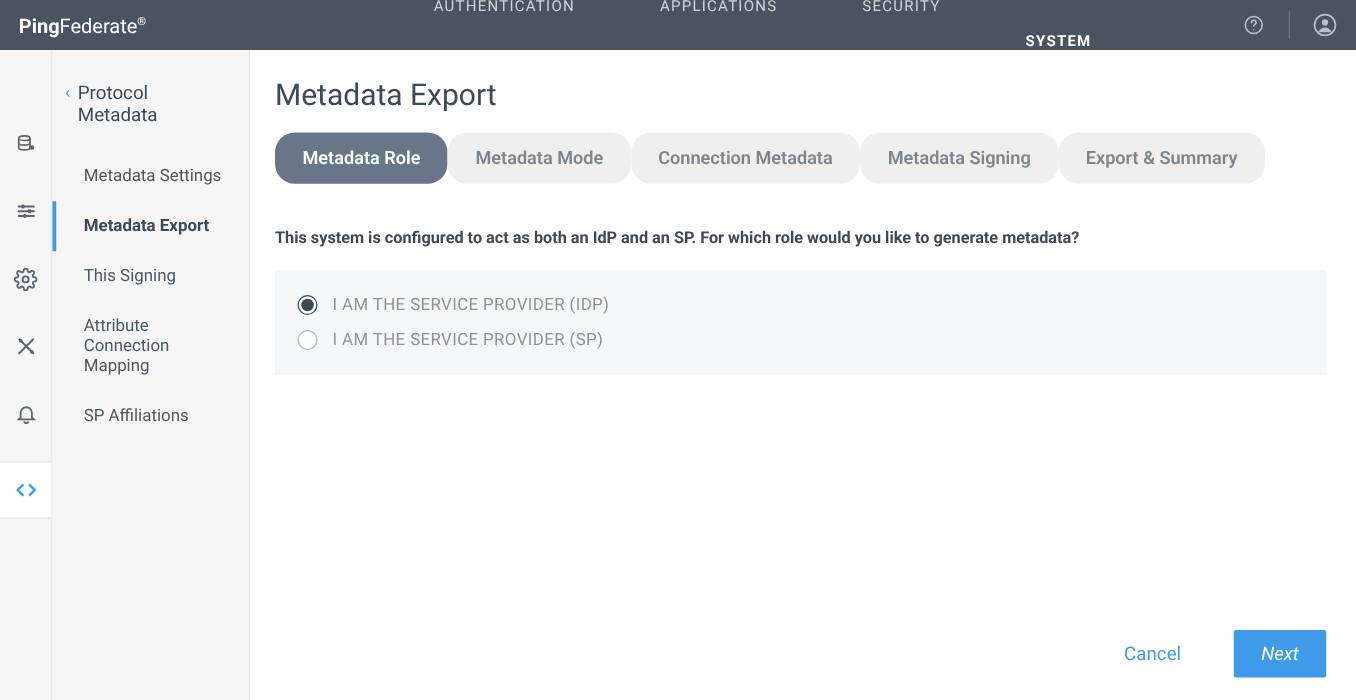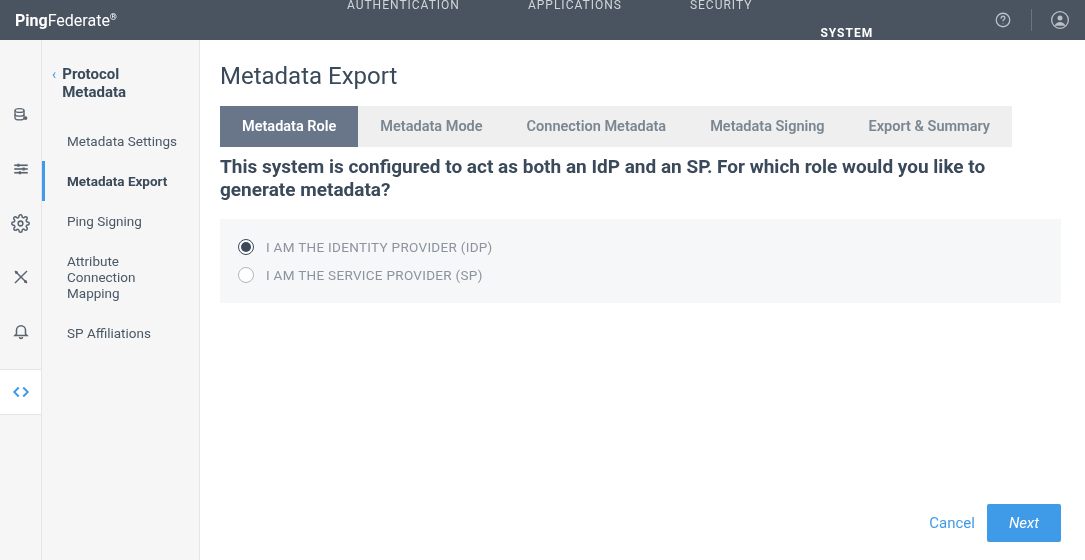--- a/index.html
+++ b/index.html
@@ -118,21 +118,21 @@
       gap: 6px;
       cursor: pointer;
     }
     .chev-left {
       color: #3f9be8;
       font-size: 14px;
       line-height: 18px;
     }
     .side-heading-text {
       font-size: 15px;
-      font-weight: 700;
+      font-weight: 400;
       color: #3A4A5A;
       line-height: 18px;
     }
     .side-item {
       padding: 12px 10px 12px 22px;
       font-size: 13.5px;
       color: #4a5867;
       cursor: pointer;
       border-left: 3px solid transparent;
     }
@@ -161,29 +161,30 @@
     .tabs {
       display: flex;
     }
     .tab {
       padding: 12px 22px;
       font-size: 14.5px;
       color: #7a8691;
       background: #efefef;
       cursor: pointer;
       font-weight: 600;
+      border-radius: 16px;
     }
     .tab.active {
       background: #69768a;
       color: #ffffff;
     }
 
     .description {
-      margin-top: 8px;
-      font-size: 19px;
+      margin-top: 36px;
+      font-size: 13px;
       color: #3A4A5A;
       font-weight: 700;
     }
 
     
     .radio-panel {
       background: #f6f7f8;
       margin-top: 18px;
       padding: 14px 18px;
     }
@@ -220,21 +221,21 @@
       letter-spacing: 0.3px;
       font-weight: 400;
     }
 
     
     .footer {
       margin-top: auto;
       display: flex;
       justify-content: flex-end;
       align-items: center;
-      gap: 12px;
+      gap: 42px;
       padding: 16px 0 18px 0;
     }
     .btn-cancel {
       color: #3f9be8;
       font-size: 15px;
       cursor: pointer;
     }
     .btn-next {
       background: #3f9be8;
       color: #fff;
@@ -329,21 +330,21 @@
     </div>
   </div>
 
   <div class="side-nav">
     <div class="side-heading">
       <span class="chev-left">‹</span>
       <span class="side-heading-text">Protocol Metadata</span>
     </div>
     <div class="side-item">Metadata Settings</div>
     <div class="side-item active">Metadata Export</div>
-    <div class="side-item">Ping Signing</div>
+    <div class="side-item">This Signing</div>
     <div class="side-item">Attribute Connection Mapping</div>
     <div class="side-item">SP Affiliations</div>
   </div>
 
   <div class="main">
     <h1 class="page-title">Metadata Export</h1>
 
     <div class="tabs">
       <div class="tab active">Metadata Role</div>
       <div class="tab">Metadata Mode</div>
@@ -352,21 +353,21 @@
       <div class="tab">Export &amp; Summary</div>
     </div>
 
     <div class="description">This system is configured to act as both an IdP and an SP. For which role would you like to generate metadata?</div>
 
     <div class="radio-panel">
       <div class="radio-row">
         <div class="radio-circle selected">
             <div class="radio-dot"></div>
           </div>
-        <div class="radio-label">I AM THE IDENTITY PROVIDER (IDP)</div>
+        <div class="radio-label">I AM THE SERVICE PROVIDER (IDP)</div>
       </div>
       <div class="radio-row">
         <div class="radio-circle"></div>
         <div class="radio-label">I AM THE SERVICE PROVIDER (SP)</div>
       </div>
     </div>
 
     <div class="footer">
       <span class="btn-cancel">Cancel</span>
       <button class="btn-next">Next</button>

